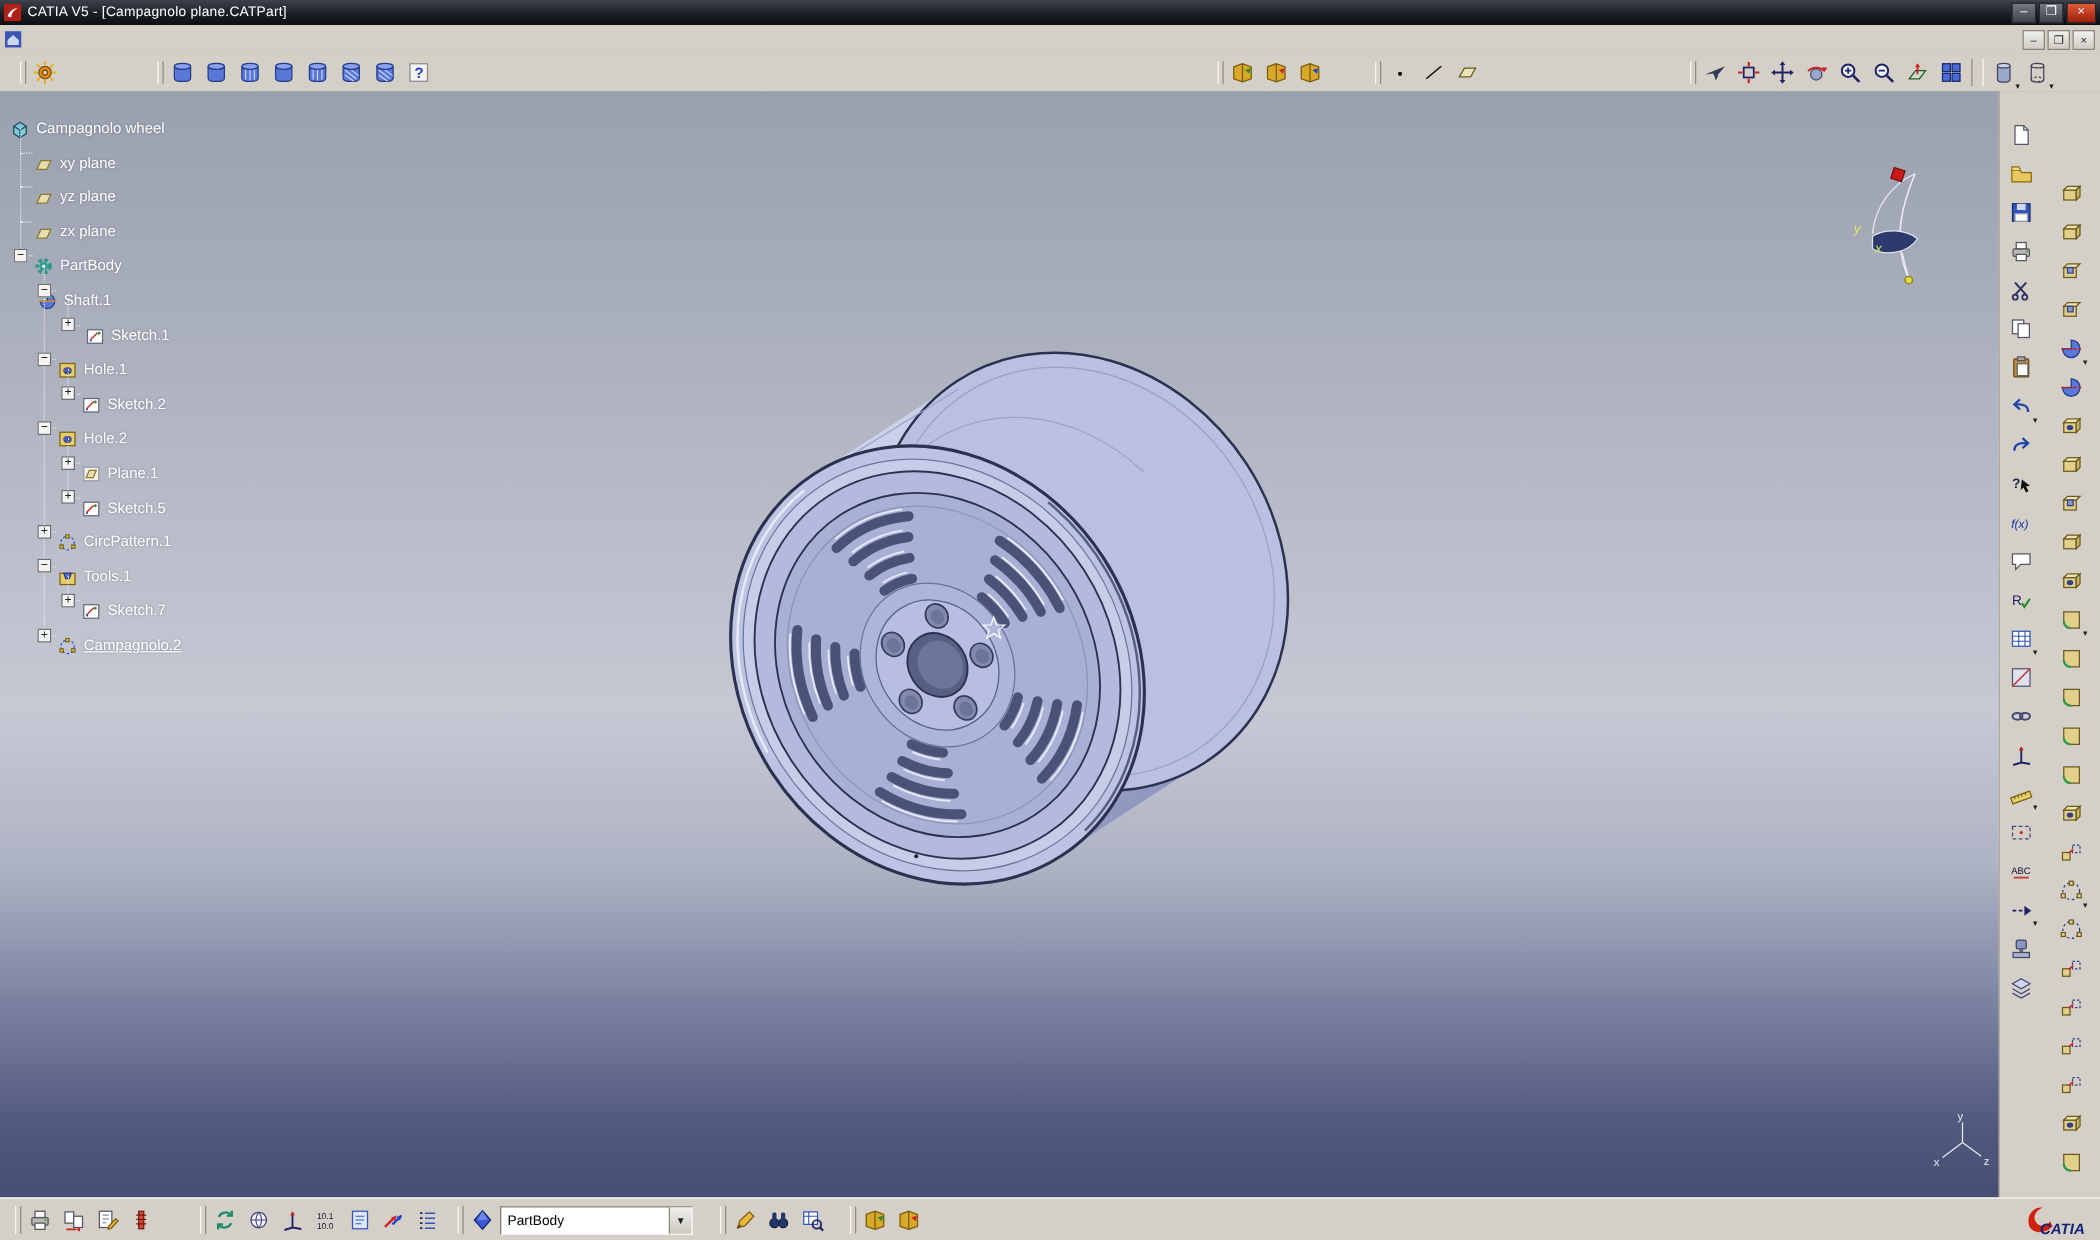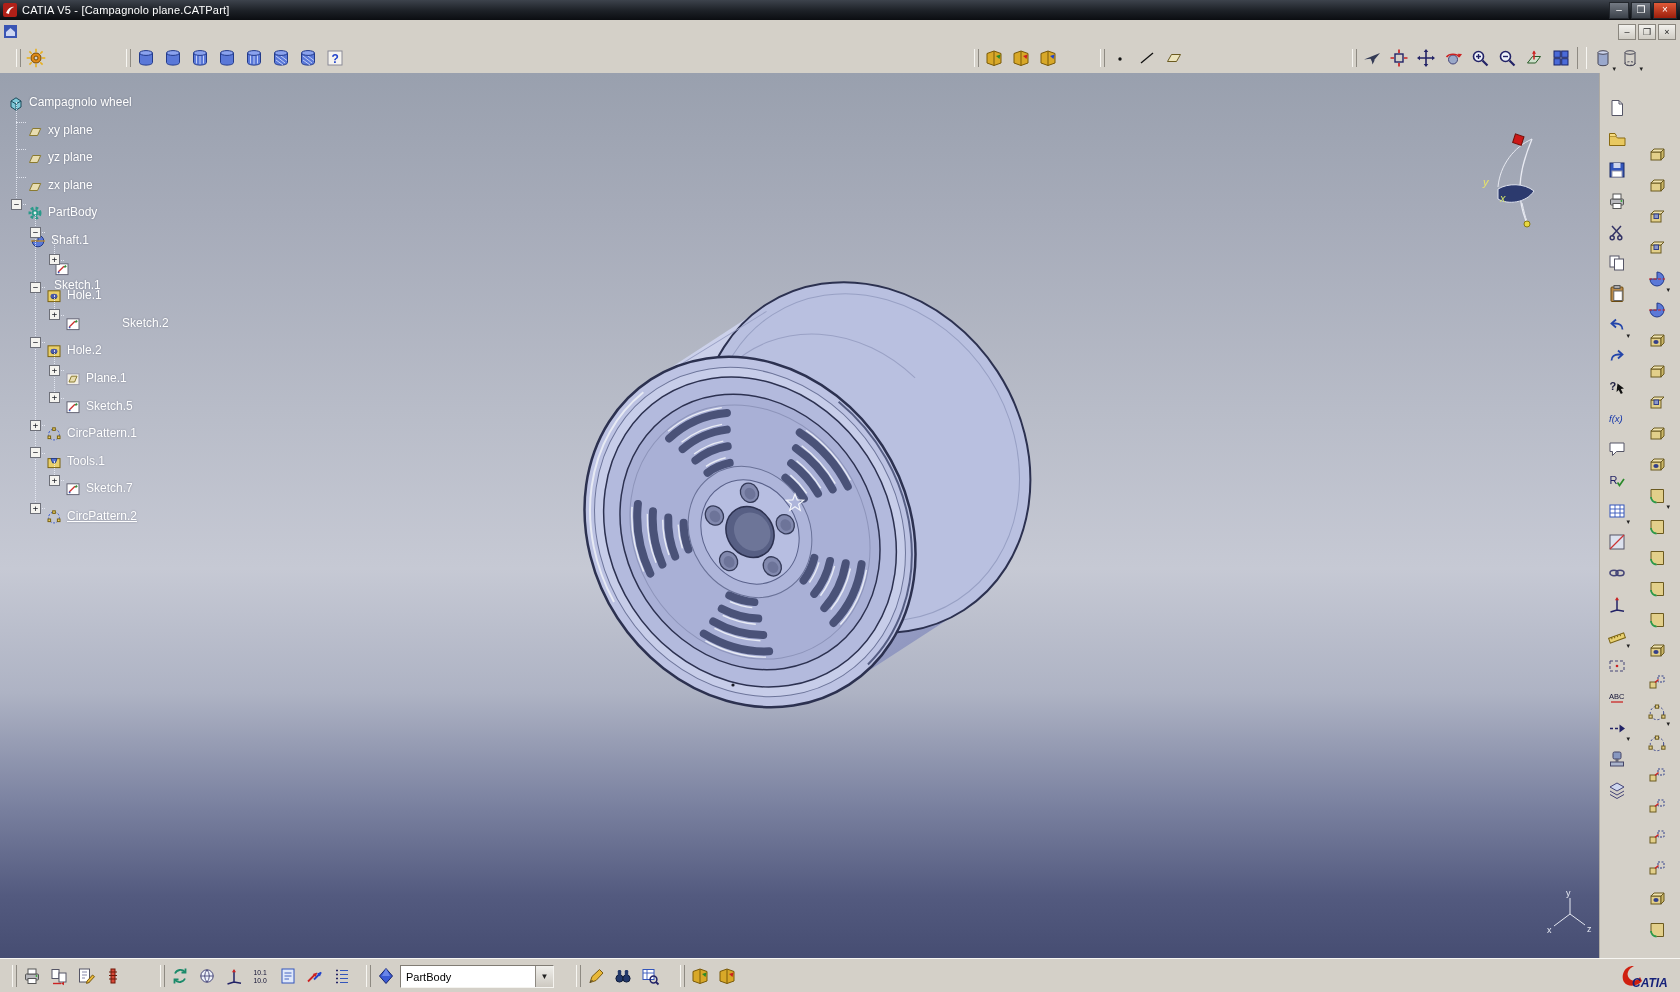--- a/index.html
+++ b/index.html
@@ -500,42 +500,42 @@
       </div>
       <div class="tree-row" style="top: 149px; left: 30px;">
         <span class="tree-ico">
           <svg width="16" height="16" viewBox="0 0 16 16">
             <path d="M8 2.2a5.8 5.8 0 1 1-5.8 5.8H8z" fill="#5a78d8" stroke="#223a8a"></path>
             <path d="M1 8h14" stroke="#d09010" stroke-width="1.1"></path>
           </svg>
         </span>
         <span class="tree-label">Shaft.1</span>
       </div>
-      <div class="tree-row" style="top: 176.6px; left: 54px; flex-direction: column;">
+      <div class="tree-row" style="top: 176.6px; left: 68px;">
         <span class="tree-ico">
           <svg width="16" height="16" viewBox="0 0 16 16">
             <rect x="2" y="2.8" width="12" height="10.8" fill="#fff" stroke="#667"></rect>
             <path d="M4.2 11l5.8-5.8" stroke="#cc3333" stroke-width="1.3"></path>
             <path d="M9.8 5.2l2-1.1.9 1.7-2 1.1z" fill="#3a8a3a"></path>
             <circle cx="4.6" cy="11.4" r="0.9" fill="#3355bb"></circle>
           </svg>
         </span>
         <span class="tree-label">Sketch.1</span>
       </div>
       <div class="tree-row" style="top: 204.2px; left: 46px;">
         <span class="tree-ico">
           <svg width="16" height="16" viewBox="0 0 16 16">
             <rect x="2" y="2.8" width="12" height="10.8" fill="#e8cf6a" stroke="#7a6210"></rect>
             <ellipse cx="8" cy="8.6" rx="3.3" ry="2.7" fill="#2a3a7a"></ellipse>
             <ellipse cx="8" cy="7.9" rx="3.3" ry="2.2" fill="#4a5aa8"></ellipse>
           </svg>
         </span>
         <span class="tree-label">Hole.1</span>
       </div>
-      <div class="tree-row" style="top: 231.8px; left: 65px; gap: 36px;">
+      <div class="tree-row" style="top: 231.8px; left: 65px;">
         <span class="tree-ico">
           <svg width="16" height="16" viewBox="0 0 16 16">
             <rect x="2" y="2.8" width="12" height="10.8" fill="#fff" stroke="#667"></rect>
             <path d="M4.2 11l5.8-5.8" stroke="#cc3333" stroke-width="1.3"></path>
             <path d="M9.8 5.2l2-1.1.9 1.7-2 1.1z" fill="#3a8a3a"></path>
             <circle cx="4.6" cy="11.4" r="0.9" fill="#3355bb"></circle>
           </svg>
         </span>
         <span class="tree-label">Sketch.2</span>
       </div>
@@ -602,21 +602,21 @@
       </div>
       <div class="tree-row" style="top: 425px; left: 46px;">
         <span class="tree-ico">
           <svg width="16" height="16" viewBox="0 0 16 16">
             <circle cx="8" cy="8.5" r="5.4" fill="none" stroke="#3355cc" stroke-dasharray="2 1.6"></circle>
             <rect x="6.7" y="1.8" width="2.6" height="2.6" fill="#e8cf6a" stroke="#7a6210"></rect>
             <rect x="2" y="10" width="2.6" height="2.6" fill="#e8cf6a" stroke="#7a6210"></rect>
             <rect x="11.4" y="10" width="2.6" height="2.6" fill="#e8cf6a" stroke="#7a6210"></rect>
           </svg>
         </span>
-        <span class="tree-label u">CircPattern.2</span>
+        <span class="tree-label u">Campagnolo.2</span>
       </div>
       <div class="tree-line" style="left: 16px; top: 29px; height: 102px;"></div>
       <div class="tree-line" style="left: 35px; top: 139px; height: 296px;"></div>
       <div class="tree-line" style="left: 54px; top: 167px; height: 20px;"></div>
       <div class="tree-line" style="left: 54px; top: 222px; height: 20px;"></div>
       <div class="tree-line" style="left: 54px; top: 277px; height: 48px;"></div>
       <div class="tree-line" style="left: 54px; top: 388px; height: 20px;"></div>
       <div class="tree-stub" style="left: 16px; top: 48.6px; width: 10px;"></div>
       <div class="tree-stub" style="left: 16px; top: 76.2px; width: 10px;"></div>
       <div class="tree-stub" style="left: 16px; top: 103.8px; width: 10px;"></div>

